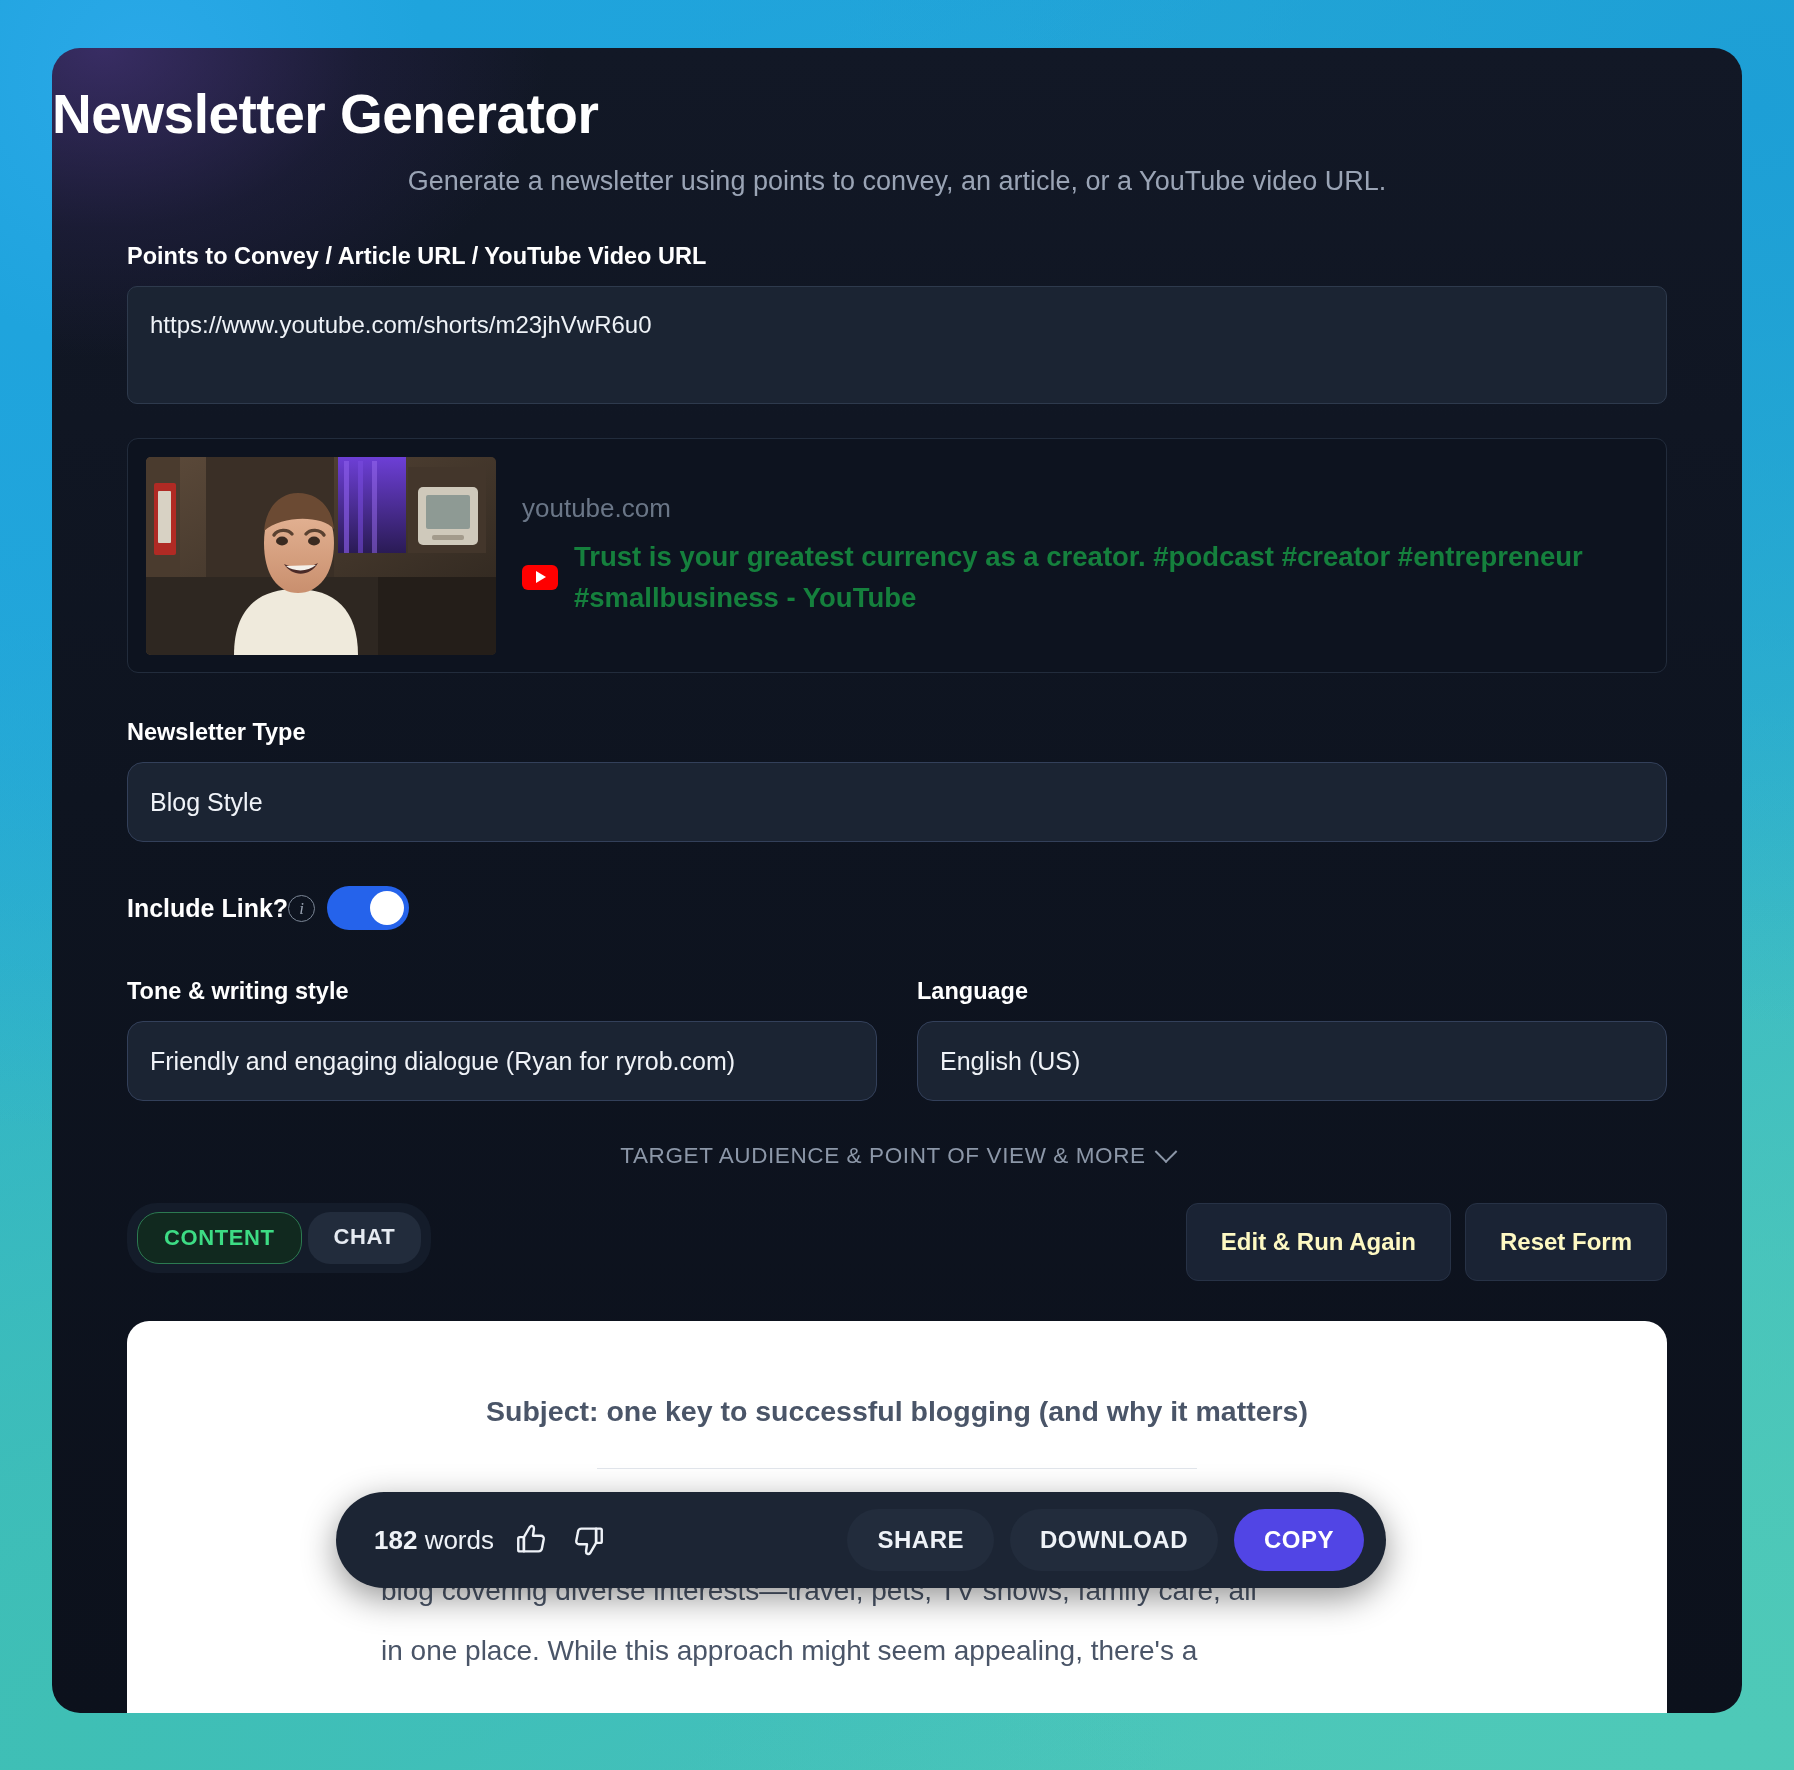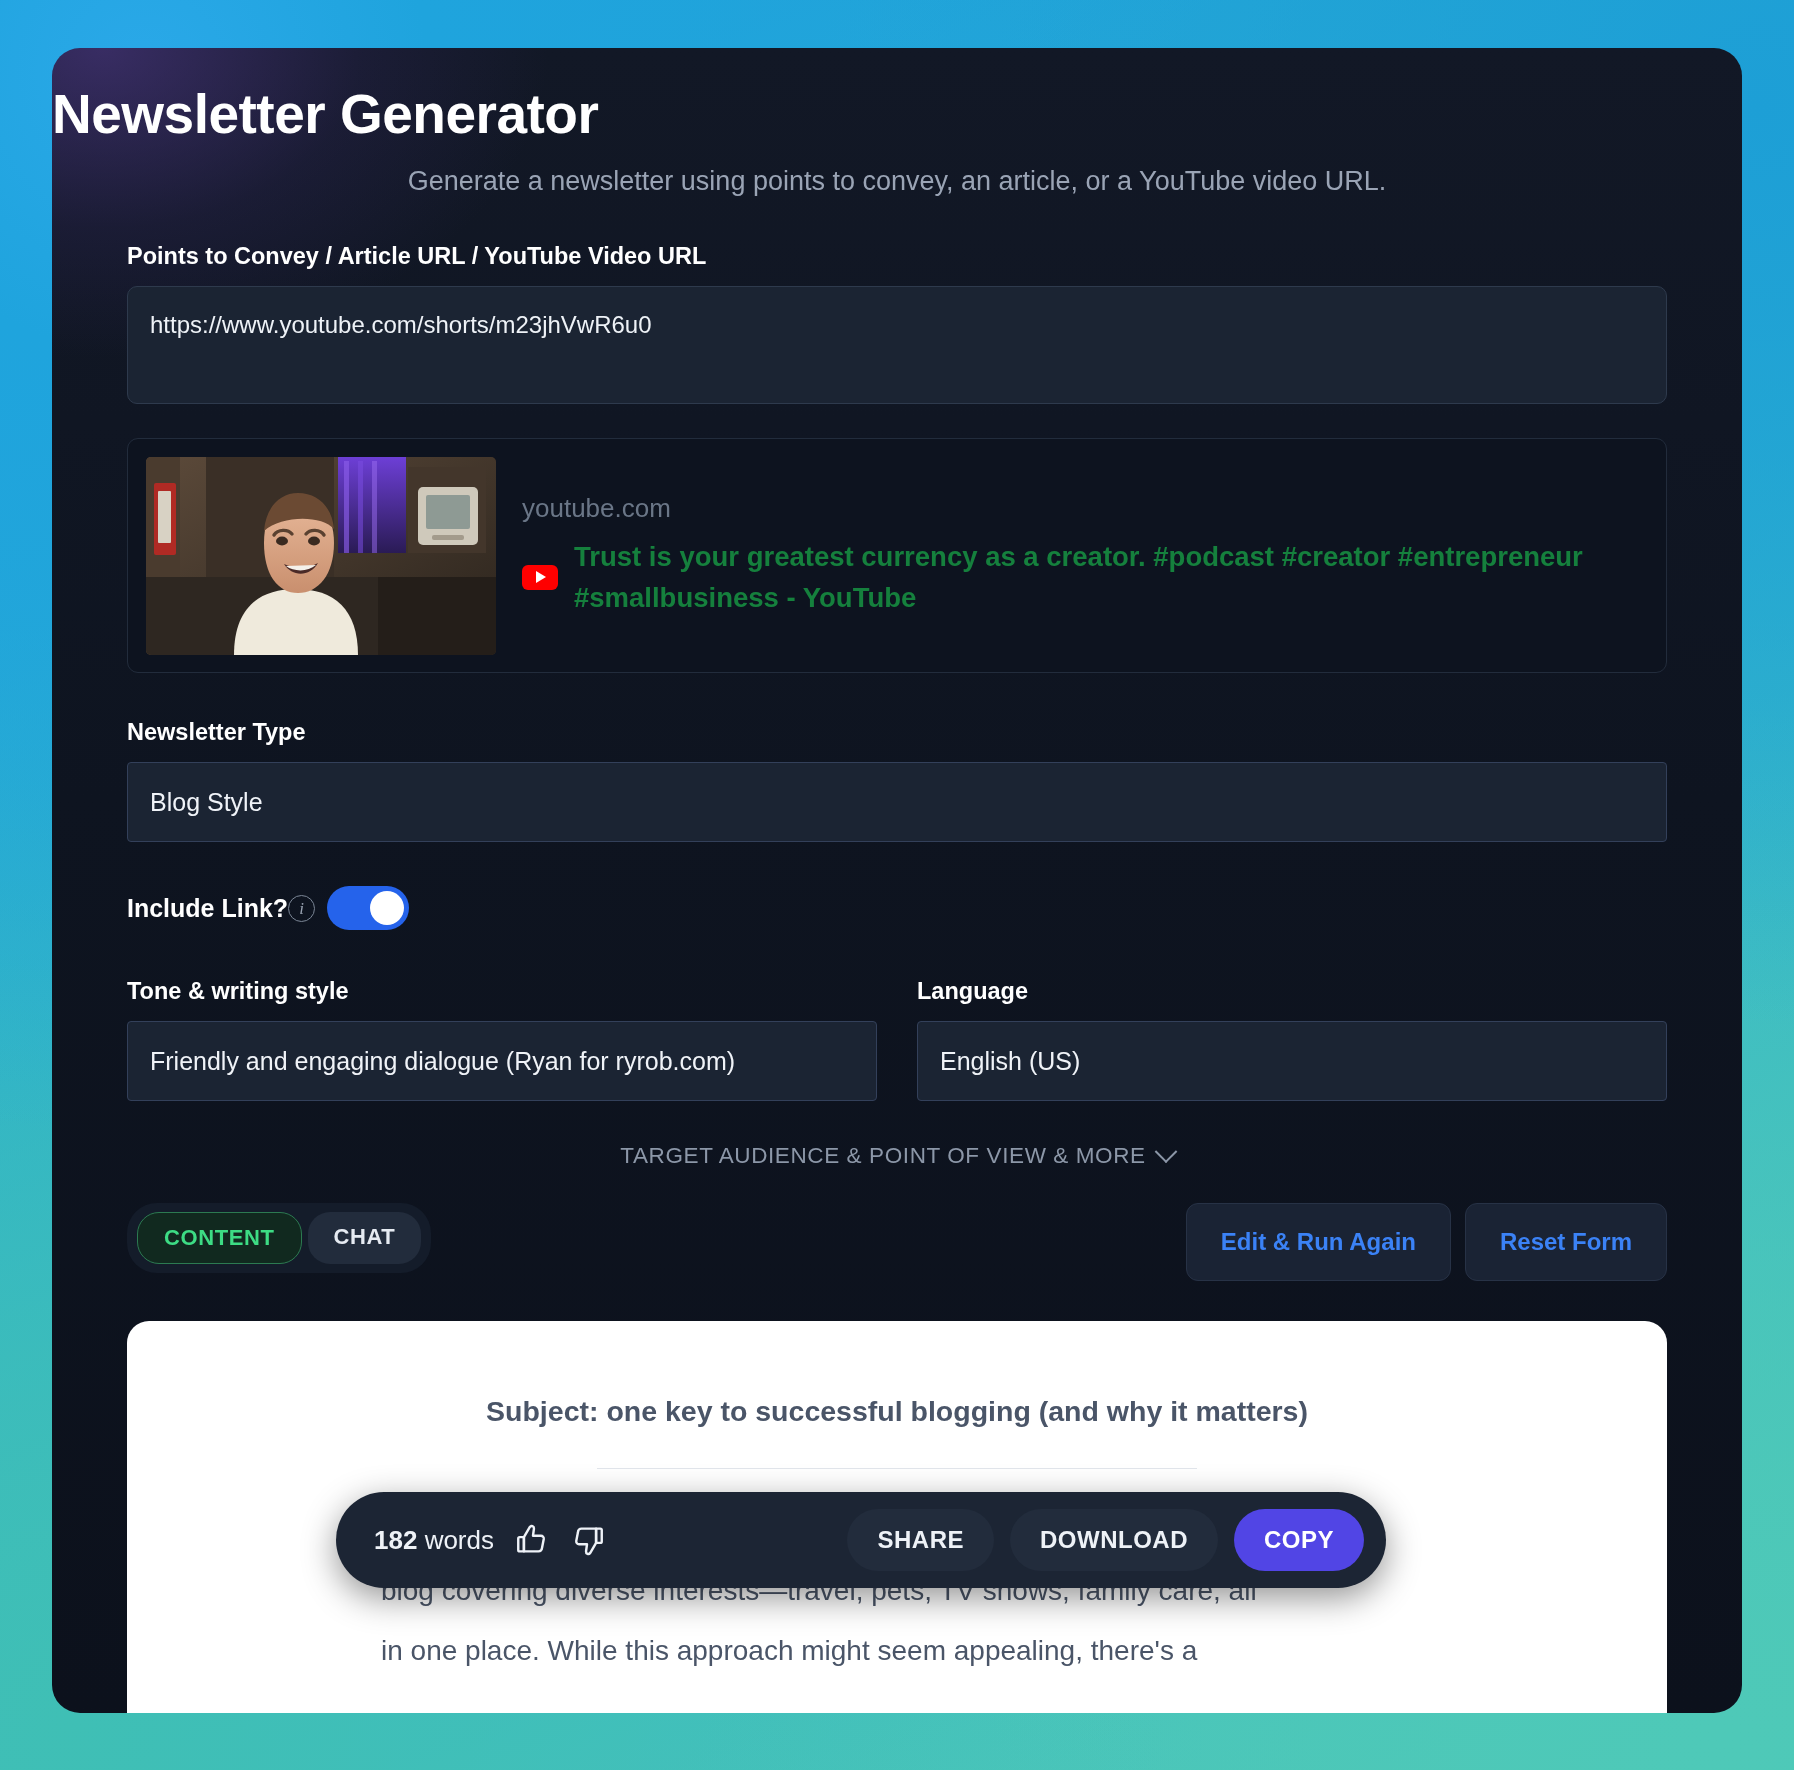--- a/index.html
+++ b/index.html
@@ -129,21 +129,21 @@
     color: #15803d;
     line-height: 1.5;
   }
 
   
   .select-box {
     margin-top: 16px;
     width: 100%;
     height: 80px;
     border: 1px solid #33405a;
-    border-radius: 4px;
+    border-radius: 16px;
     background: #1b2433;
     display: flex;
     align-items: center;
     padding: 0 22px;
     font-size: 25px;
     color: #f0f3f8;
   }
 
   
   .toggle-row {
@@ -234,21 +234,21 @@
     color: #3ddc84;
     border: 1px solid #2c7a51;
   }
   .btn-group { display: flex; gap: 14px; }
   .btn {
     height: 78px;
     padding: 0 34px;
     border-radius: 12px;
     background: #1a2334;
     border: 1px solid #273246;
-    color: #3b82f6;
+    color: #fef9c3;
     font-size: 24px;
     font-weight: bold;
     display: flex;
     align-items: center;
     justify-content: center;
   }
 
   
   .output-card {
     margin: 40px 75px 0 75px;

